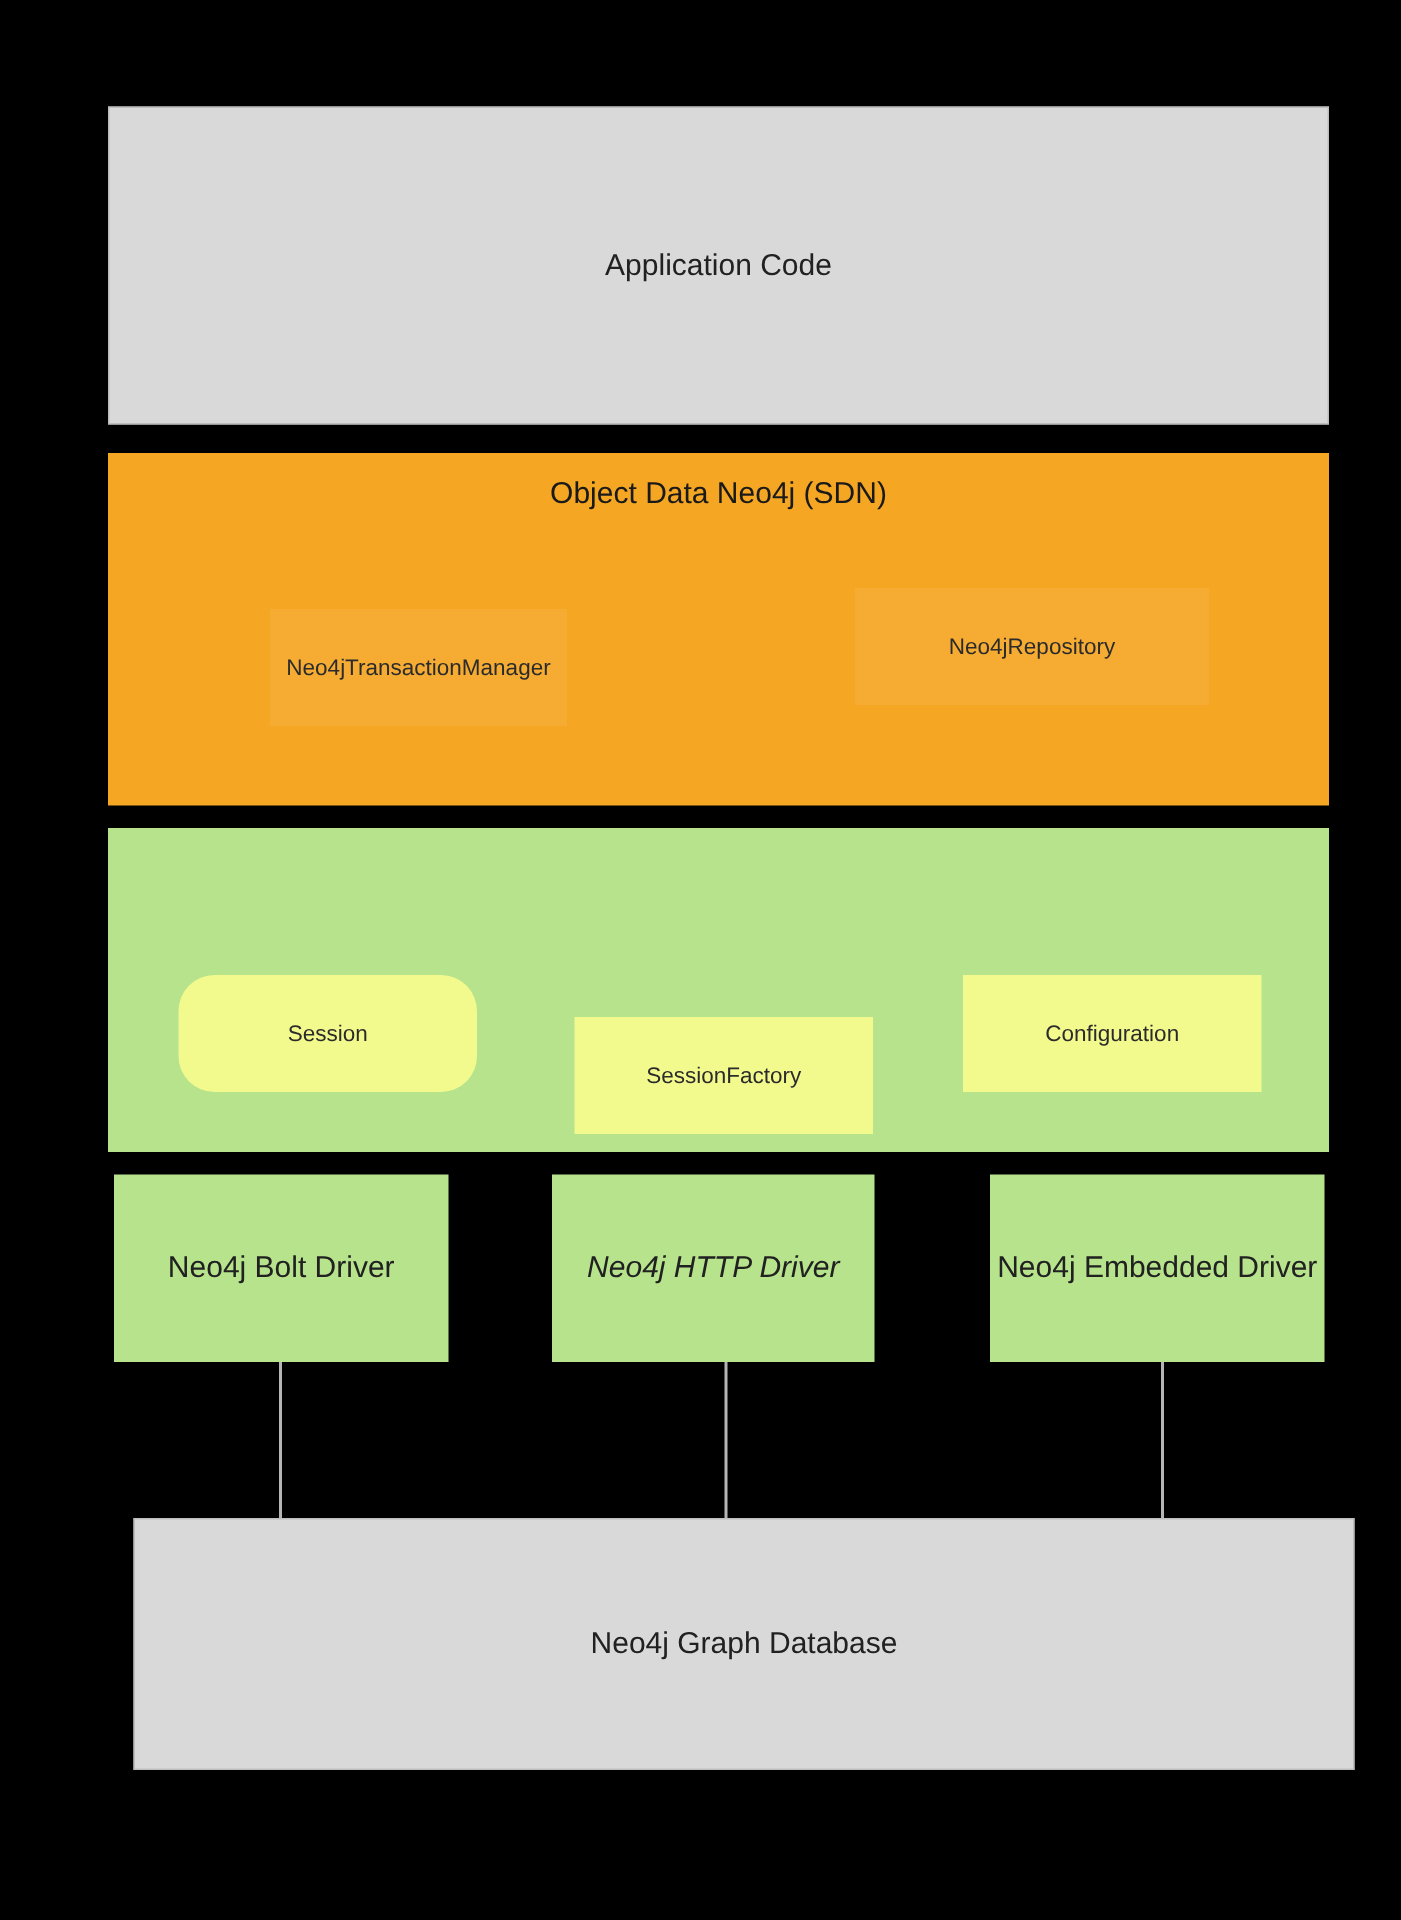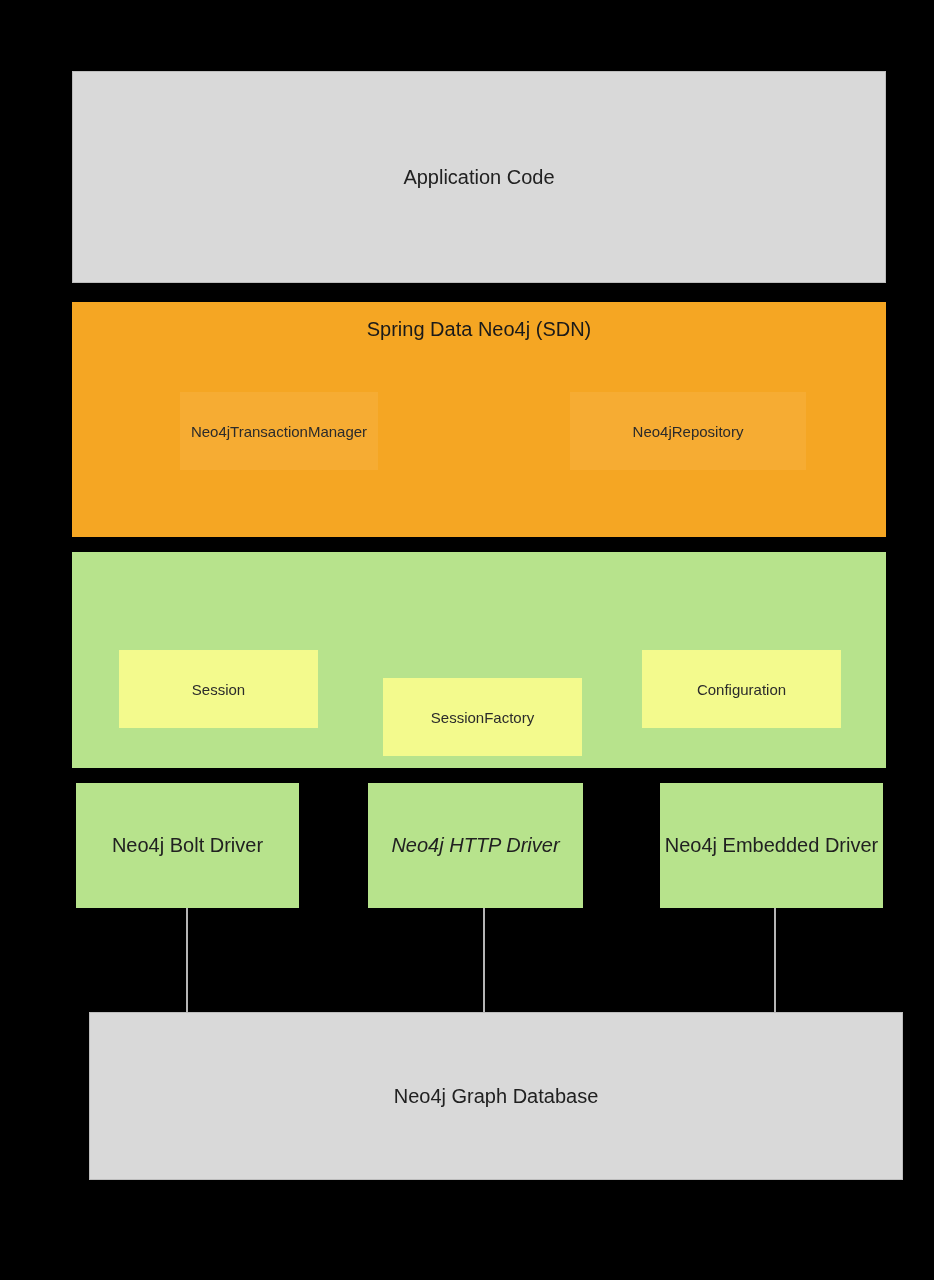--- a/index.html
+++ b/index.html
@@ -68,31 +68,31 @@
 </head>
 <body>
 
 <div class="canvas">
 
   <div class="box gray centered-label" style="left:72px; top:71px; width:814px; height:212px;">
     <span class="big-label">Application Code</span>
   </div>
 
   <div class="box orange" style="left:72px; top:302px; width:814px; height:235px;">
-    <div class="section-title">Spring Data Neo4j (SDN)</div>
-    <div class="box orange-inner centered-label" style="left:108px; top:90px; width:198px; height:78px;">
+    <div class="section-title">Object Data Neo4j (SDN)</div>
+    <div class="box orange-inner centered-label" style="left:108px; top:104px; width:198px; height:78px;">
       <span class="small-label">Neo4jTransactionManager</span>
     </div>
     <div class="box orange-inner centered-label" style="left:498px; top:90px; width:236px; height:78px;">
       <span class="small-label">Neo4jRepository</span>
     </div>
   </div>
 
   <div class="box green" style="left:72px; top:552px; width:814px; height:216px;">
-    <div class="box yellow centered-label" style="left:47px; top:98px; width:199px; height:78px;">
+    <div class="box yellow centered-label" style="left:47px; top:98px; width:199px; height:78px;border-radius:24px;">
       <span class="small-label">Session</span>
     </div>
     <div class="box yellow centered-label" style="left:311px; top:98px; width:199px; height:78px;margin-top:28px;">
       <span class="small-label">SessionFactory</span>
     </div>
     <div class="box yellow centered-label" style="left:570px; top:98px; width:199px; height:78px;">
       <span class="small-label">Configuration</span>
     </div>
   </div>
 

